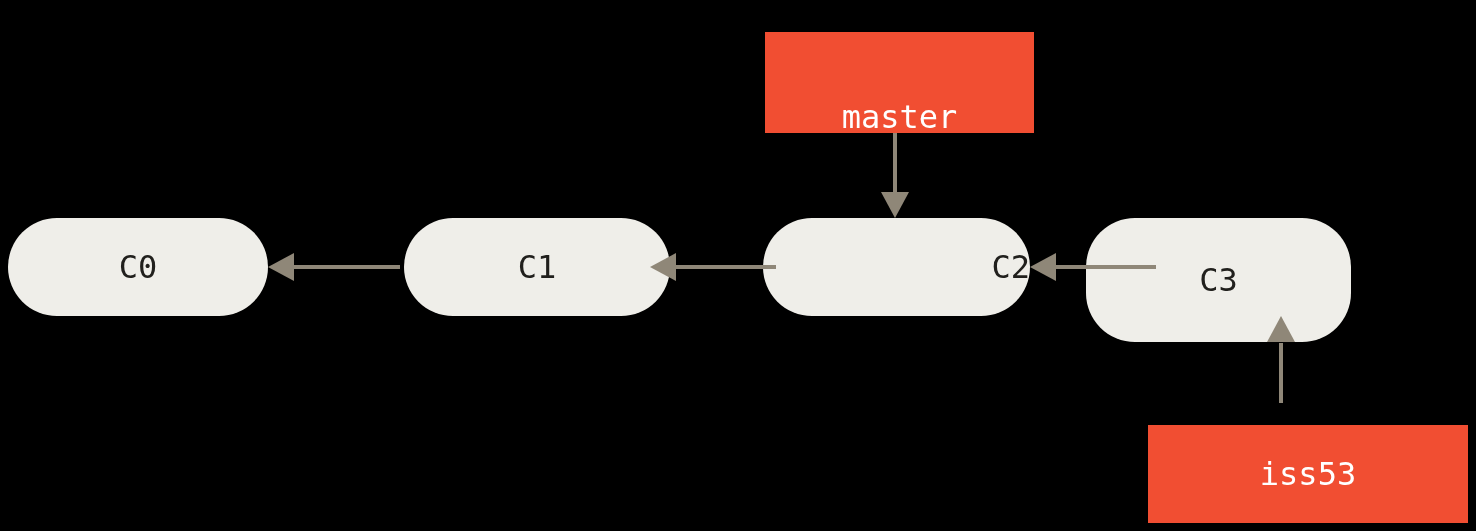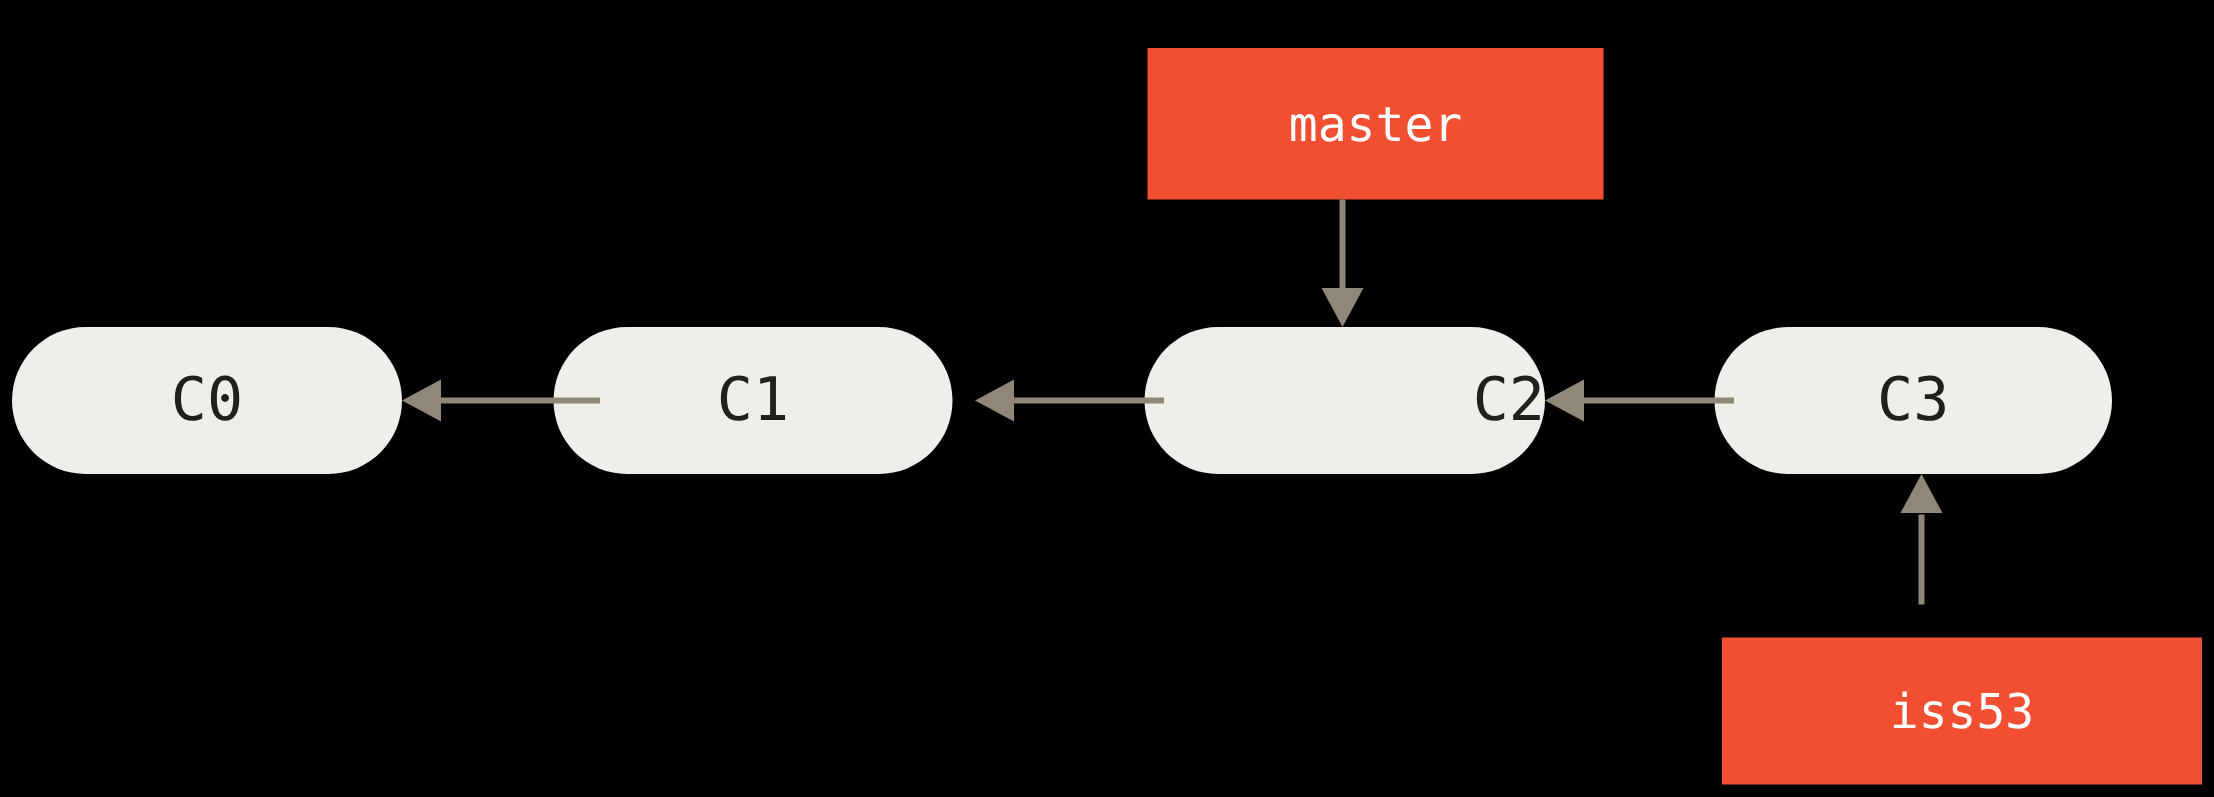--- a/index.html
+++ b/index.html
@@ -40,44 +40,44 @@
   .commit-node {
     position: absolute;
     z-index: 2;
     background: var(--color-commit-node-bg);
     border-radius: 49px;
     display: flex;
     align-items: center;
     justify-content: center;
   }
   .commit-node .commit-id {
-    font-size: 40px;
+    font-size: 32px;
     color: var(--color-commit-node-text);
     line-height: 1;
   }
   .branch-label {
     position: absolute;
     z-index: 2;
     background: var(--color-branch-label-bg);
     display: flex;
     align-items: center;
     justify-content: center;
   }
   .branch-label .branch-name {
     font-size: 32px;
     color: var(--color-branch-label-text);
     line-height: 1;
   }
   
   .node-c0 { left: 8px;    top: 218px; width: 260px; height: 98px; }
-  .node-c1 { left: 369px;  top: 218px; width: 266px; height: 98px; }
+  .node-c1 { left: 404px;  top: 218px; width: 266px; height: 98px; }
   .node-c2 { left: 763px;  top: 218px; width: 267px; height: 98px; justify-content: flex-end; }
-  .node-c3 { left: 1143px; top: 218px; width: 265px; height: 98px; }
+  .node-c3 { left: 1086px; top: 218px; width: 265px; height: 124px; }
   
-  .label-master { left: 765px;  top: 32px;  width: 304px; height: 101px; }
+  .label-master { left: 765px;  top: 32px;  width: 269px; height: 101px; align-items: flex-end; }
   .label-iss53  { left: 1148px; top: 425px; width: 320px; height: 98px; }
 </style>
 </head>
 <body>
 
 <div class="canvas">
 
   <div class="commit-node node-c0">
     <span class="commit-id">C0</span>
   </div>

